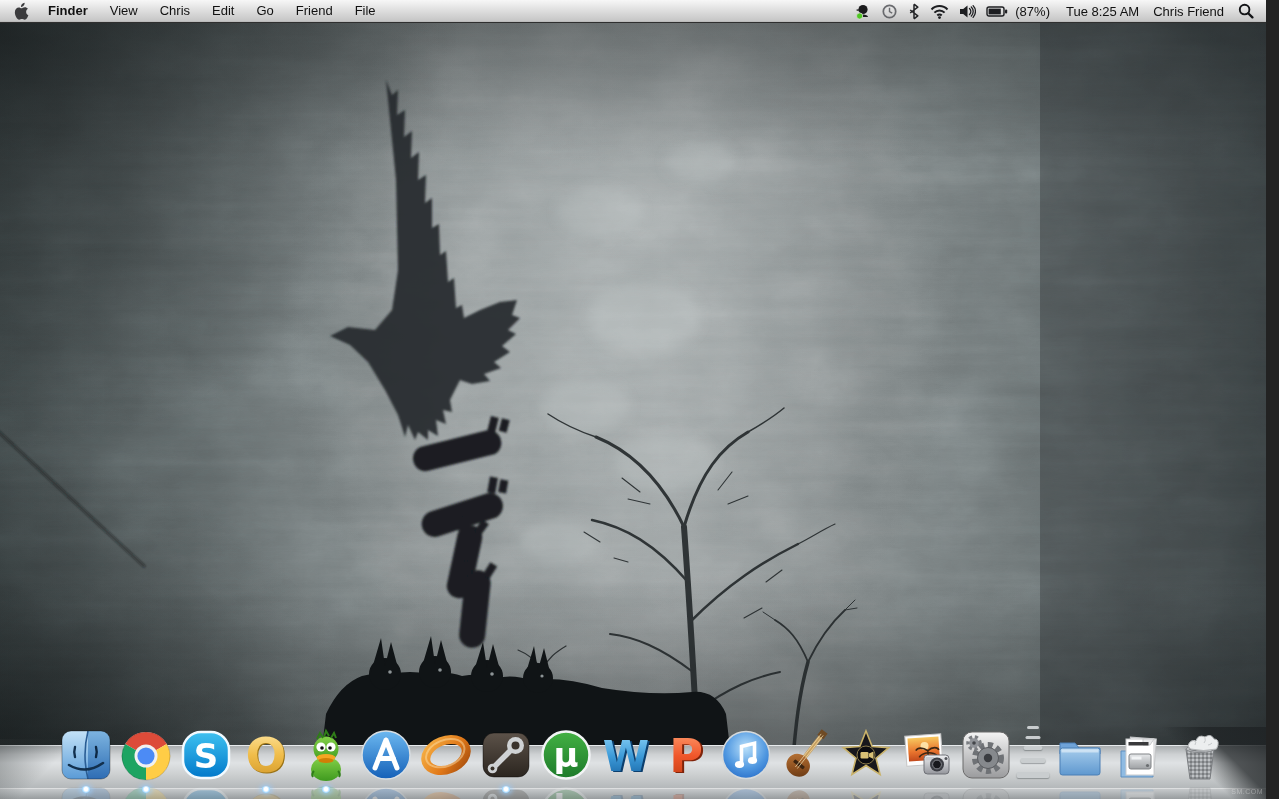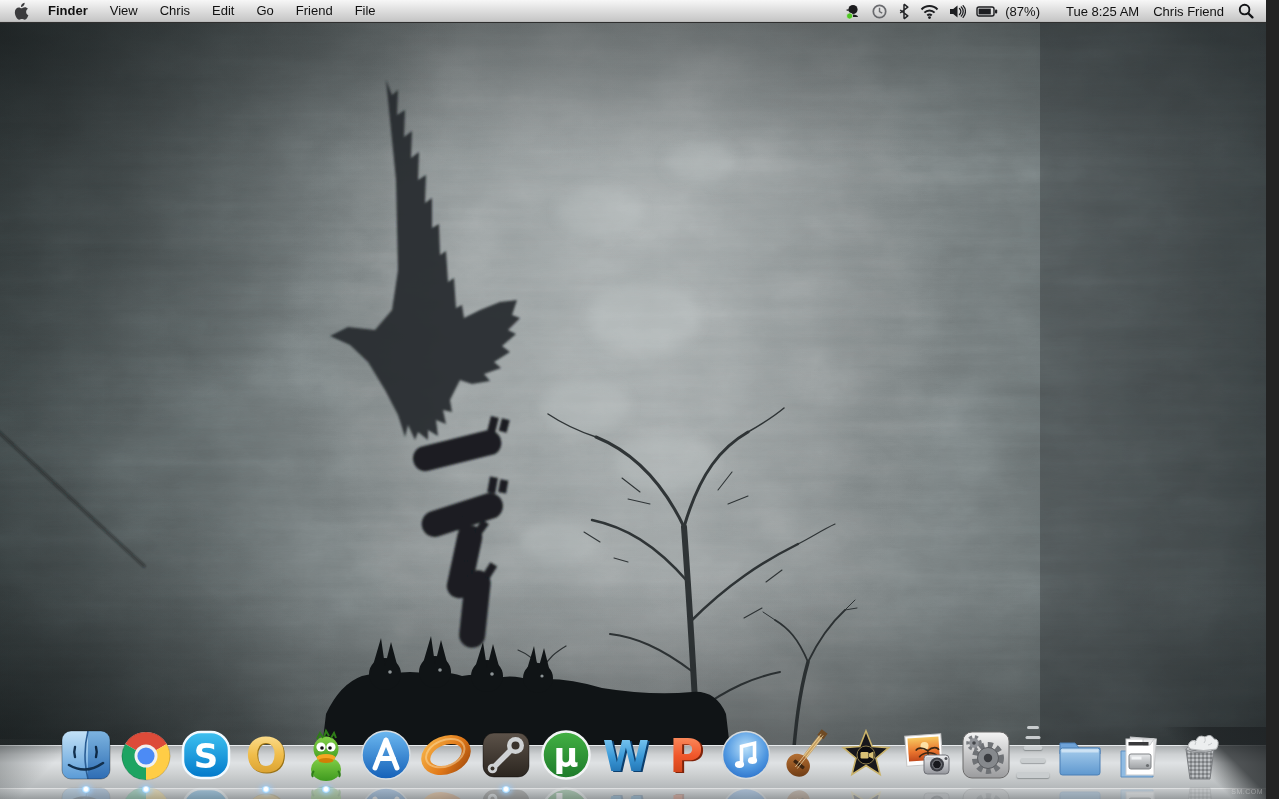--- a/index.html
+++ b/index.html
@@ -11,21 +11,21 @@
     display:flex;align-items:center;font-size:13px;color:#111;
     background:linear-gradient(#f7f7f7,#e2e2e2 40%,#c6c6c6 95%,#b2b2b2);
     border-bottom:1px solid #2f2f2f;}
   .mb-item{padding:0 11px;line-height:22px;white-space:nowrap;}
   .mb-item.app{font-weight:bold;}
   .mb-apple{padding:0 8px 0 14px;display:flex;align-items:center;}
   .mb-right{margin-left:auto;display:flex;align-items:center;gap:10px;padding-right:12px;}
   .mb-right .sicon{display:flex;align-items:center;}
   .mb-batt-text{margin-left:-4px;}
   .mb-user{font-weight:400;margin:0 4px;}
-  .mb-clock{margin-left:16px;}
+  .mb-clock{margin-left:6px;}
 
   
   .wallpaper{position:absolute;left:0;top:22px;width:1279px;height:777px;}
   .watermark{position:absolute;right:3px;bottom:4px;z-index:46;
     font-size:7px;letter-spacing:.5px;color:rgba(255,255,255,.34);}
 
   
   .dock{position:absolute;left:0;right:0;bottom:0;height:77px;z-index:40;}
   .shelf{position:absolute;left:0;right:0;bottom:0;height:53px;
     background:linear-gradient(#a9adaf,#ced1d3 16%,#dfe2e4 32%,#cbcecf 55%,#b7bbbd 76%,#a5a9ab 100%);

